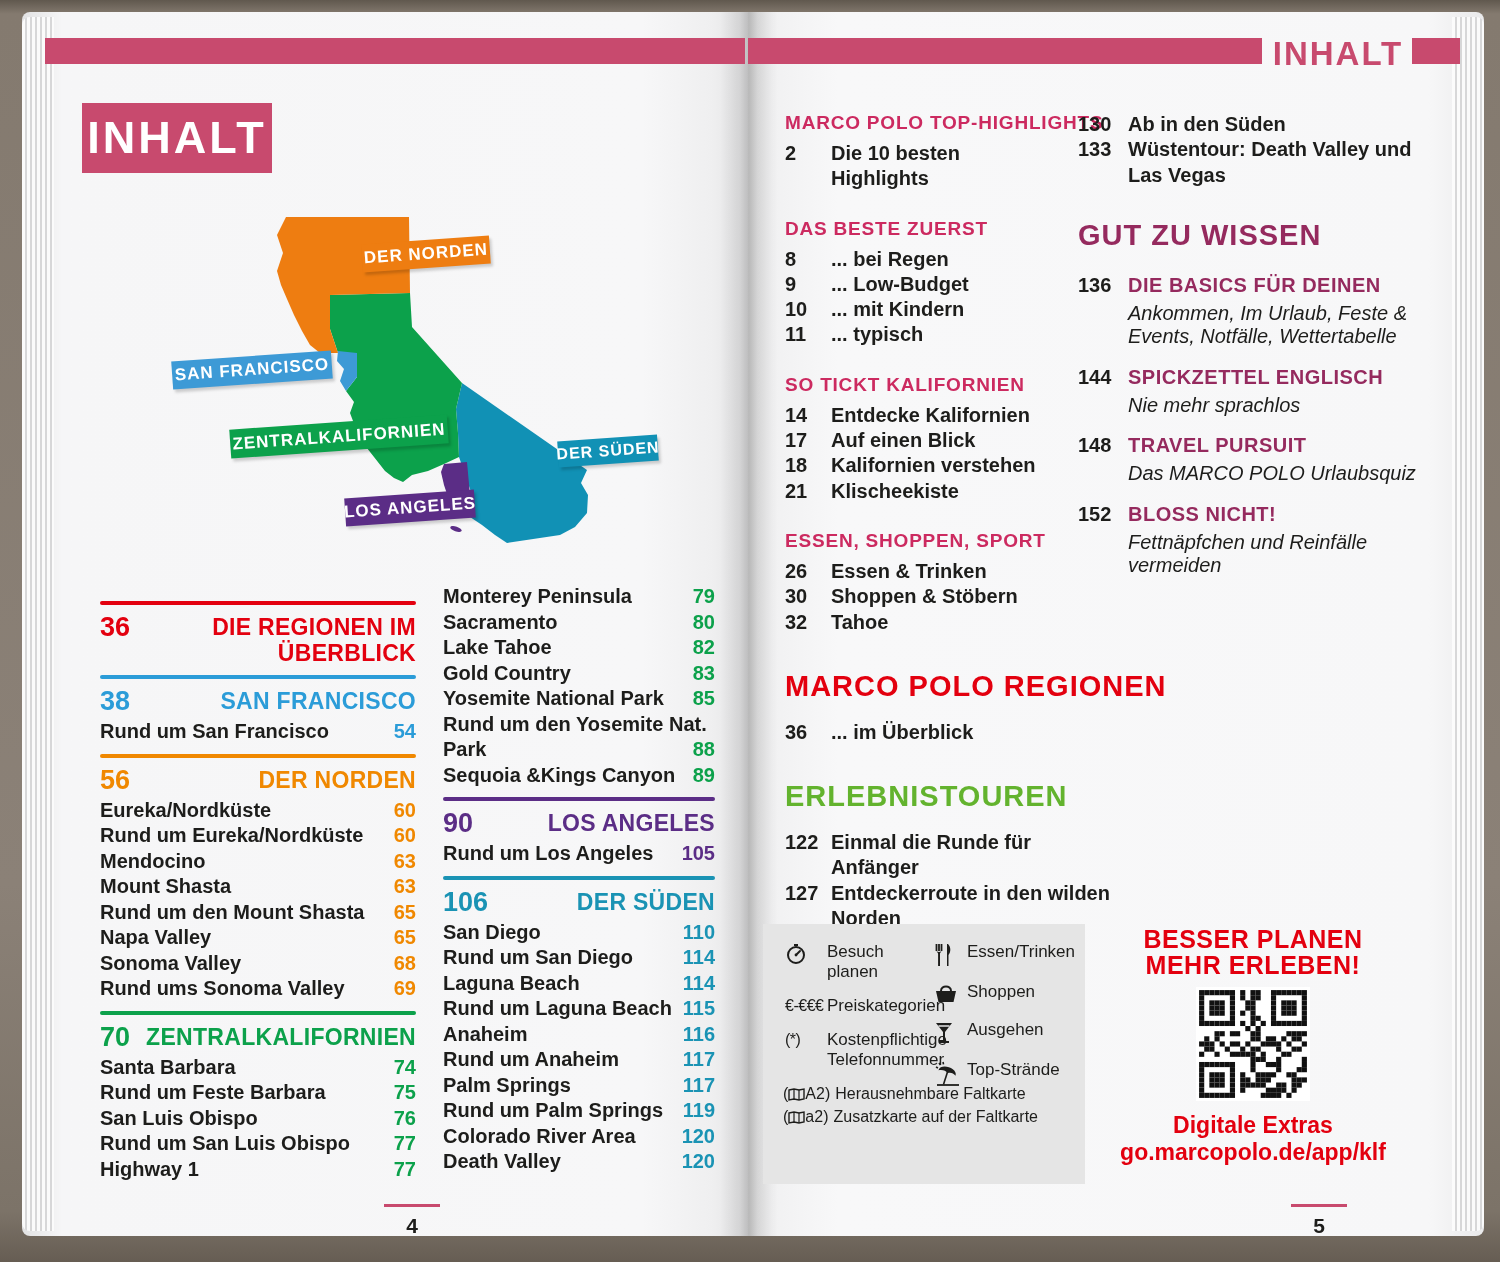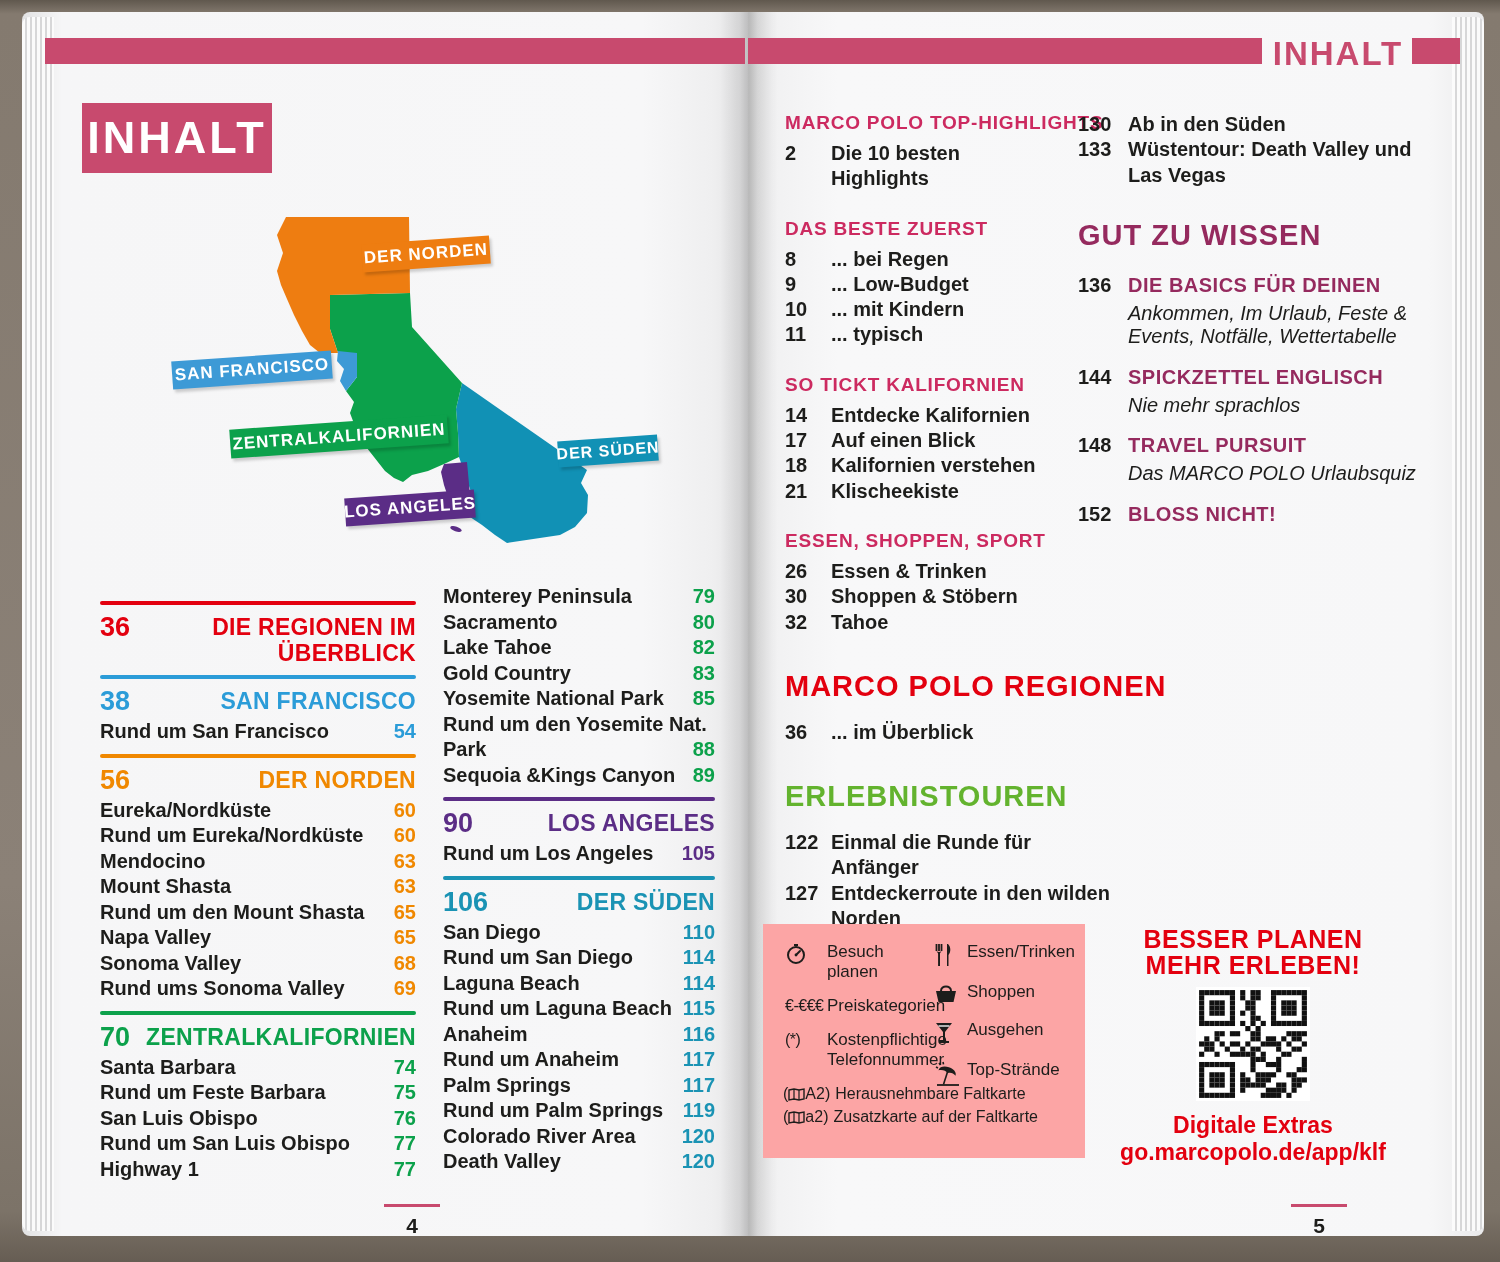--- a/index.html
+++ b/index.html
@@ -59,21 +59,21 @@
   #rp-col2{position:absolute;left:1078px;top:112px;width:360px;}
   #rp-col2 .r-num{width:50px;}
   #gzw-head{font-size:29px;font-weight:bold;letter-spacing:1px;margin:31px 0 21px;}
   .entry{display:flex;margin-bottom:16px;}
   .e-num{width:50px;flex:none;font-size:20px;font-weight:bold;line-height:25px;}
   .e-body{flex:1;}
   .e-title{font-size:20px;font-weight:bold;letter-spacing:.5px;line-height:25px;white-space:nowrap;}
   .e-sub{font-size:20px;font-style:italic;line-height:23.5px;margin-top:4px;white-space:nowrap;}
 
   
-  #legend{position:absolute;left:763px;top:924px;width:322px;height:234px;background:#fca5a5;}
+  #legend{position:absolute;left:763px;top:924px;width:322px;height:260px;background:#e5e5e5;}
   .lg-col{position:absolute;top:18px;}
   #lg-left{left:22px;width:150px;}
   #lg-right{left:170px;width:150px;}
   .lg-row{display:flex;align-items:flex-start;margin-bottom:14px;}
   #lg-right .lg-row{margin-bottom:11px;}
   .lg-ic{width:42px;flex:none;padding-top:1px;}
   #lg-right .lg-ic{width:34px;}
   .lg-txt{font-size:17px;line-height:20px;}
   .lg-sym{font-size:16px;letter-spacing:-.5px;}
   .lg-notes{position:absolute;left:20px;top:158px;font-size:16px;line-height:23px;white-space:nowrap;}
@@ -467,20 +467,24 @@
           <div class="e-sub">
             <div>Das MARCO POLO Urlaubsquiz</div>
           </div>
         </div>
       </div>
       <div class="entry">
         <div class="e-num">152</div>
         <div class="e-body">
           <div class="e-title" style="color: rgb(149, 42, 94);">
             <div>BLOSS NICHT!</div>
+          </div>
+          <div class="e-sub">
+            <div>Fettnäpfchen und Reinfälle</div>
+            <div>vermeiden</div>
           </div>
         </div>
       </div>
     </div>
 </div>
 
 <div id="legend">
   <div class="lg-col" id="lg-left">
       <div class="lg-row">
         <div class="lg-ic"><svg width="22" height="22" viewBox="0 0 22 22">

